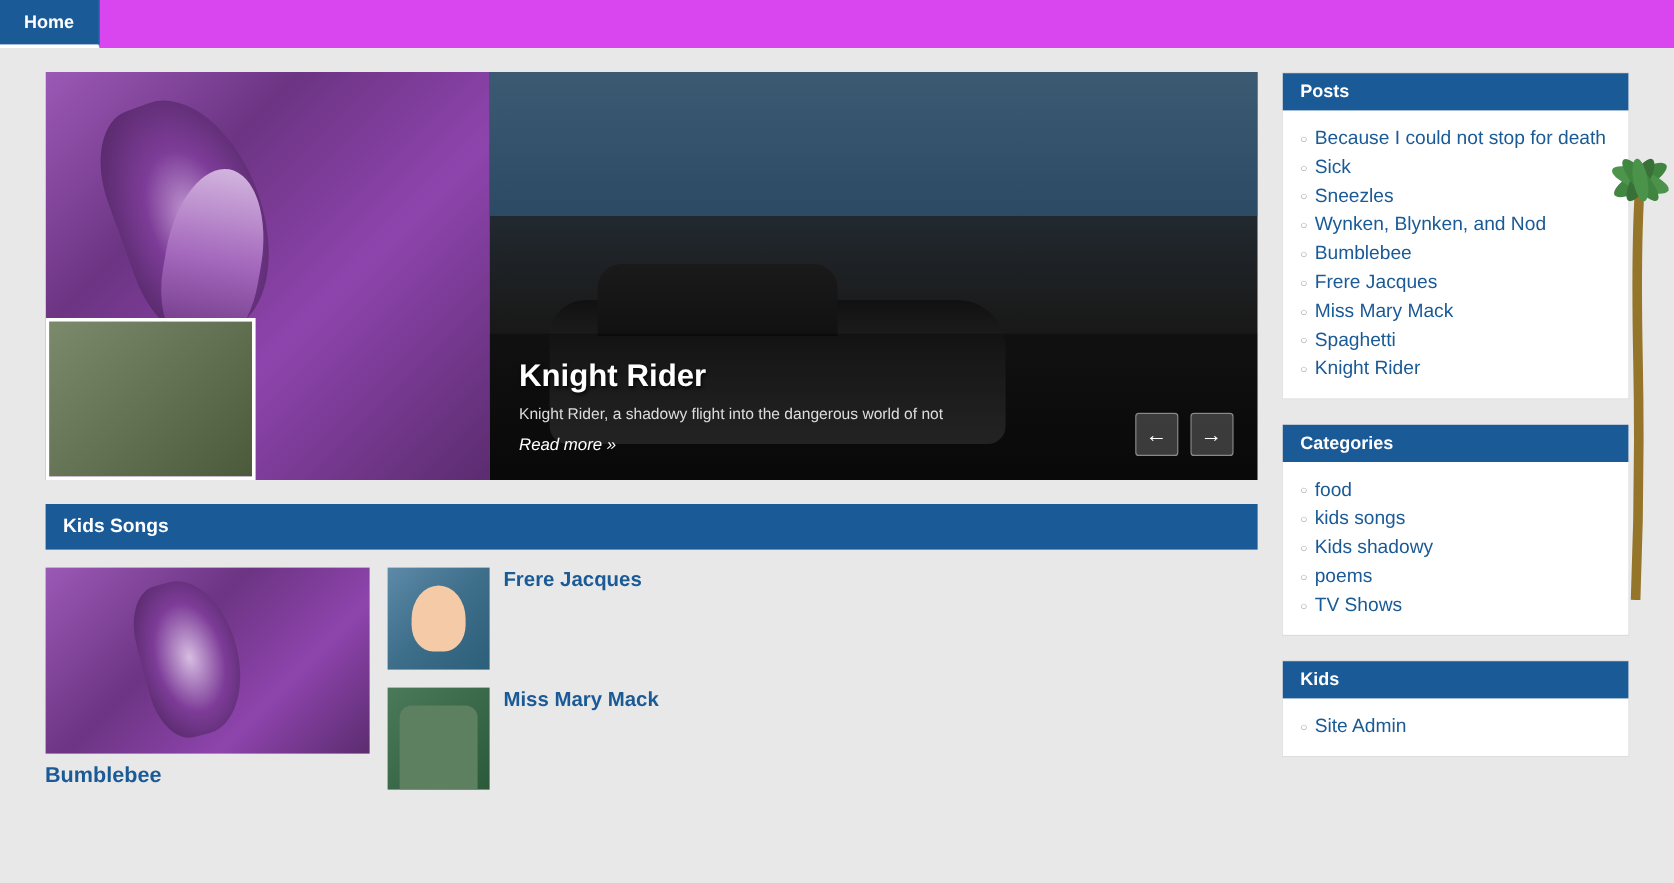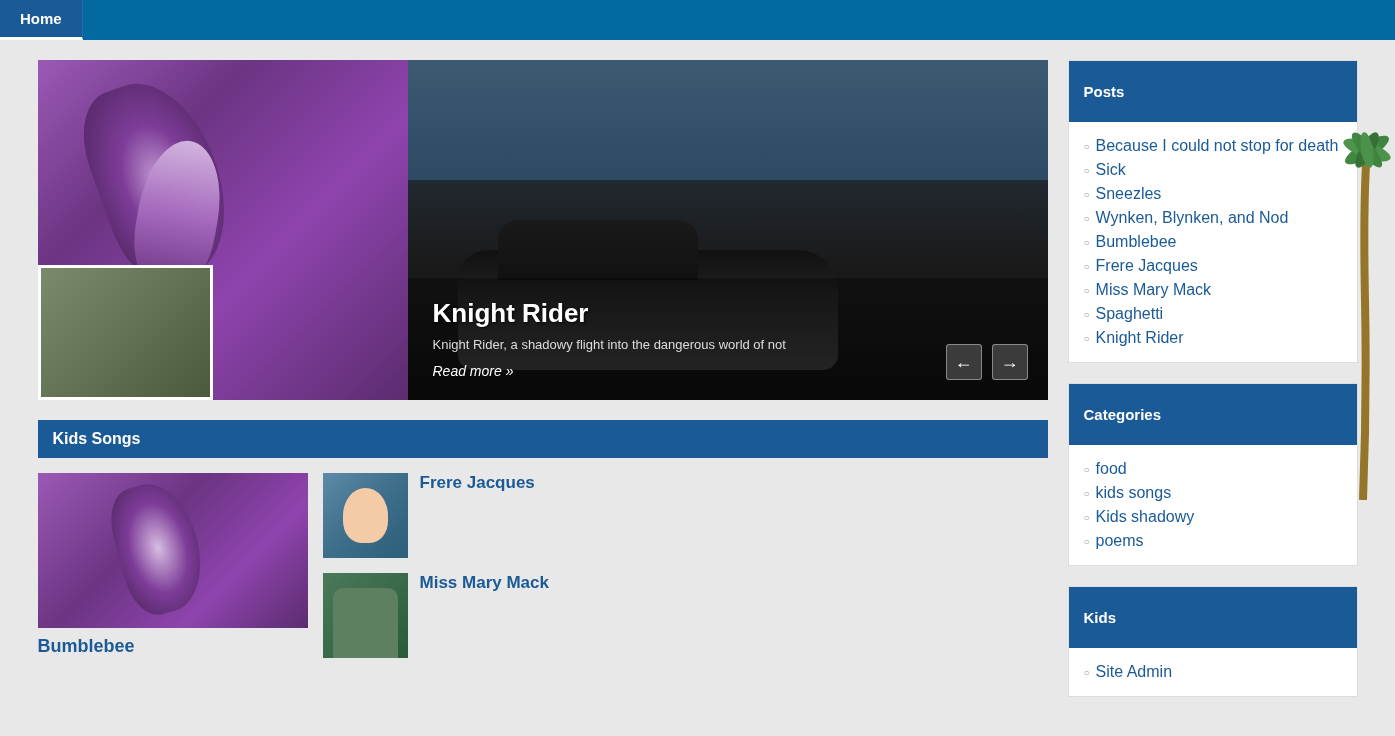--- a/index.html
+++ b/index.html
@@ -1,20 +1,20 @@
 <!DOCTYPE html>
 <html><head>
   <meta charset="utf-8">
   <style>
     * { margin: 0; padding: 0; box-sizing: border-box; }
     body { font-family: Arial, sans-serif; background: #e8e8e8; color: #333; }
 
     
     #top-nav {
-      background: #0369a1;
+      background: #d946ef;
       padding: 0;
       display: flex;
     }
     #top-nav a {
       color: #fff;
       text-decoration: none;
       padding: 10px 20px;
       font-size: 15px;
       font-weight: bold;
       display: block;
@@ -274,21 +274,21 @@
     }
 
     .sidebar-widget {
       background: #fff;
       margin-bottom: 20px;
       border: 1px solid #ddd;
     }
     .sidebar-widget-header {
       background: #1a5a96;
       color: #fff;
-      padding: 22px 15px;
+      padding: 7px 15px;
       font-size: 15px;
       font-weight: bold;
     }
     .sidebar-widget-body {
       padding: 12px 15px;
     }
     .sidebar-list {
       list-style: none;
       padding: 0;
     }
@@ -432,20 +432,23 @@
             </li>
           <li>
               <a href="#">kids songs</a>
             </li>
           <li>
               <a href="#">Kids shadowy</a>
             </li>
           <li>
               <a href="#">poems</a>
             </li>
+          <li>
+              <a href="#">TV Shows</a>
+            </li>
         </ul>
       </div>
     </div>
 
     <div class="sidebar-widget">
       <div class="sidebar-widget-header">Kids</div>
       <div class="sidebar-widget-body">
         <ul class="sidebar-list">
           <li>
               <a href="#">Site Admin</a>

